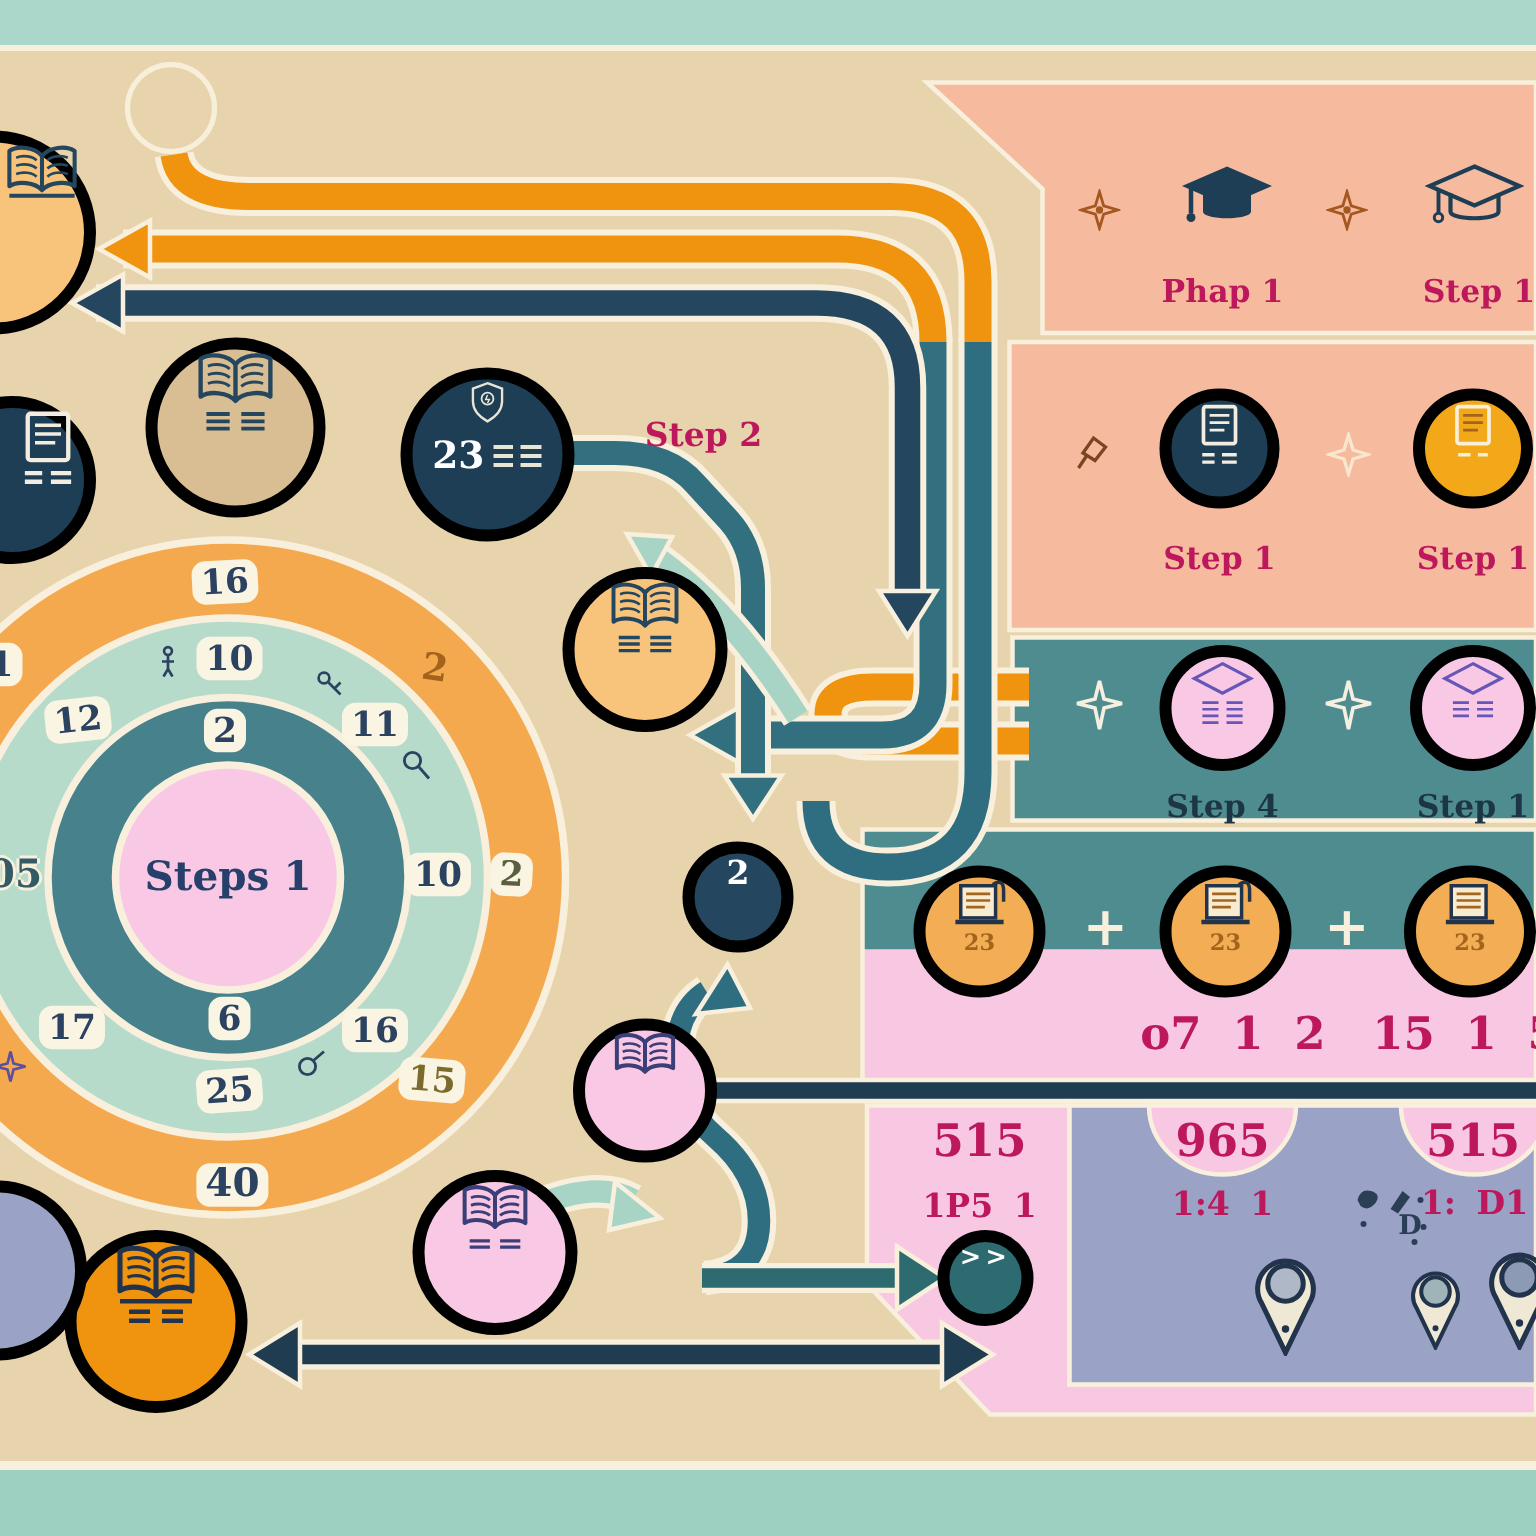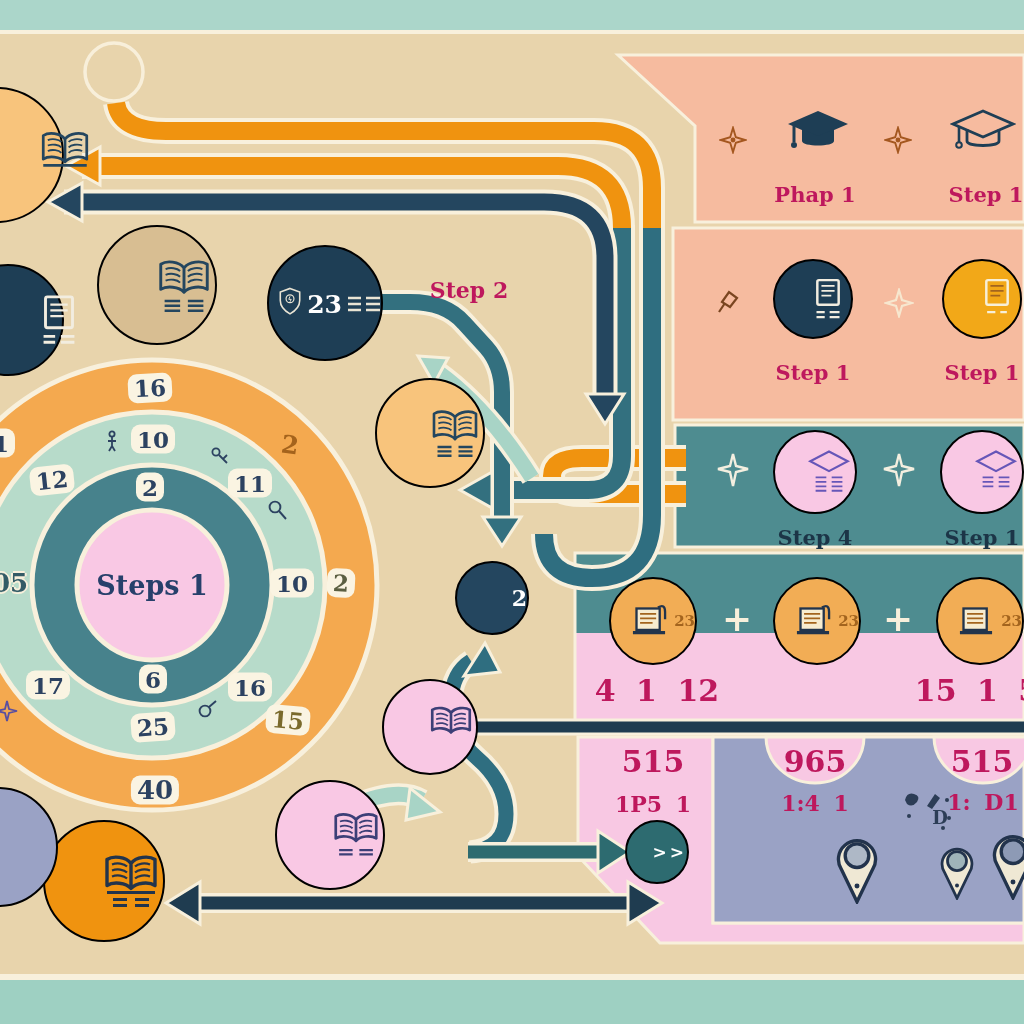--- a/index.html
+++ b/index.html
@@ -1,21 +1,21 @@
 <!DOCTYPE html>
 <html><head>
 <meta charset="utf-8">
 <style>
   html,body{margin:0;padding:0;background:#e8d4ac;}
   .stage{position:relative;width:1024px;height:1024px;overflow:hidden;background:#e8d4ac;
          font-family:"DejaVu Serif","Liberation Serif",serif;}
   svg.bg{position:absolute;left:0;top:0;width:1024px;height:1024px;}
   .abs{position:absolute;}
-  .circ{position:absolute;border-radius:50%;border:2px solid #000000;box-sizing:border-box;
-        display:flex;align-items:center;justify-content:flex-end;flex-direction:row;}
+  .circ{position:absolute;border-radius:50%;border:8px solid #000000;box-sizing:border-box;
+        display:flex;align-items:center;justify-content:flex-start;flex-direction:column;}
   .lbl{position:absolute;transform:translate(-50%,-50%);color:#be185d;font-weight:bold;
        white-space:nowrap;}
   .chip{position:absolute;transform:translate(-50%,-50%);background:#faf4e2;color:#2c4261;
         font-weight:bold;font-size:23px;line-height:29px;padding:0 6px;border-radius:9px;
         white-space:nowrap;}
   .halo{position:absolute;transform:translate(-50%,-50%);color:#335b66;font-weight:bold;font-size:26px;
         text-shadow:2px 0 #f8f0dc,-2px 0 #f8f0dc,0 2px #f8f0dc,0 -2px #f8f0dc;white-space:nowrap;}
   .steplabel{font-size:21px;}
   .bignum{font-size:30px;word-spacing:10px;}
   .subnum{font-size:22px;word-spacing:6px;}
@@ -351,21 +351,21 @@
 <span class="lbl steplabel" style="left:815px;top:194px;">Phap 1</span>
 <span class="lbl steplabel" style="left:986px;top:194px;">Step 1</span>
 <span class="lbl steplabel" style="left:813px;top:372px;">Step 1</span>
 <span class="lbl steplabel" style="left:982px;top:372px;">Step 1</span>
 <span class="lbl steplabel" style="left:815px;top:537px;color:#1c3547;">Step 4</span>
 <span class="lbl steplabel" style="left:982px;top:537px;color:#1c3547;">Step 1</span>
 
 <span class="lbl plus" style="left:737px;top:618px;">+</span>
 <span class="lbl plus" style="left:898px;top:618px;">+</span>
 
-<span class="lbl bignum" style="left:657px;top:690px;">4 1 12</span>
+<span class="lbl bignum" style="left:822px;top:690px;">o7 1 2</span>
 <span class="lbl bignum" style="left:977px;top:690px;">15 1 5</span>
 
 <span class="lbl bignum" style="left:653px;top:761px;">515</span>
 <span class="lbl subnum" style="left:653px;top:804px;">1P5 1</span>
 <span class="lbl bignum" style="left:815px;top:761px;">965</span>
 <span class="lbl subnum" style="left:815px;top:803px;text-align:center;">1:4 1</span>
 <span class="lbl bignum" style="left:982px;top:761px;">515</span>
 <span class="lbl subnum" style="left:983px;top:802px;">1: D1</span>
 <span class="lbl" style="left:940px;top:817px;font-size:18px;color:#2c3d56;">D</span>
 

